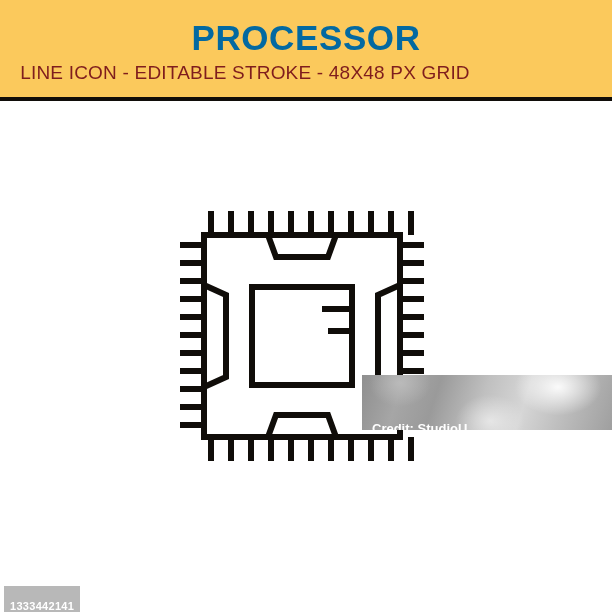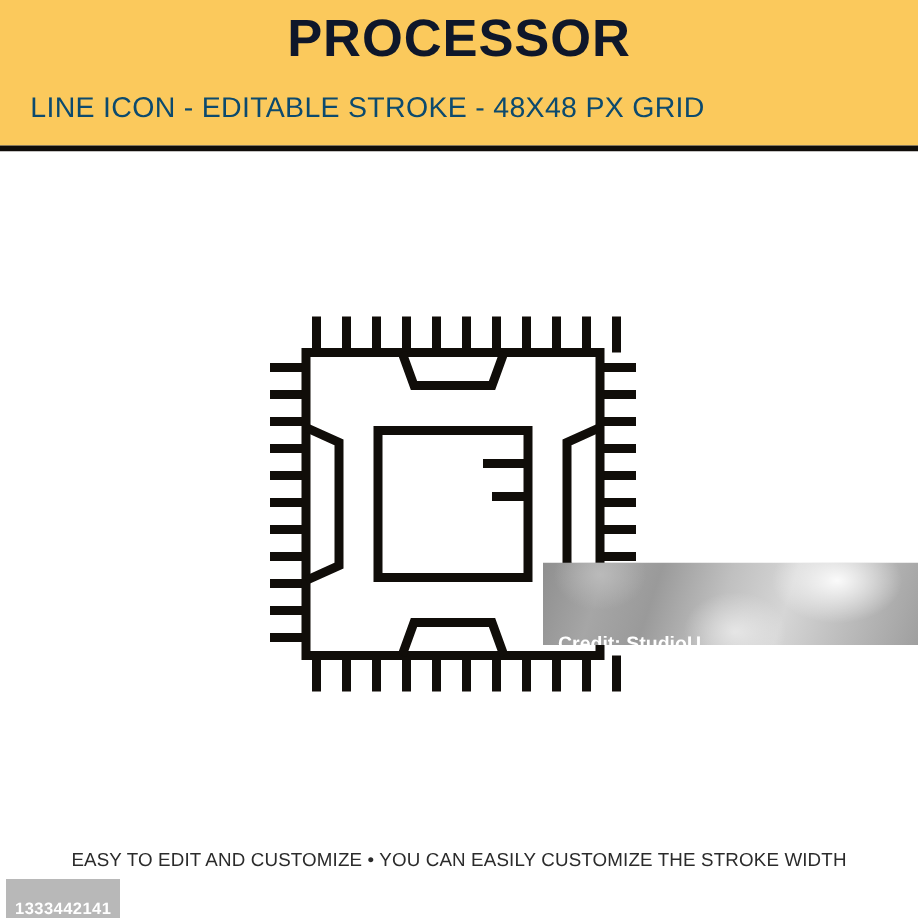--- a/index.html
+++ b/index.html
@@ -32,43 +32,43 @@
     top: 0;
     width: 612px;
     height: 97px;
     background: #fbc95c;
     box-sizing: border-box;
   }
 
   #header-title {
     position: absolute;
     left: 0;
-    top: 8px;
+    top: 20px;
     width: 612px;
     text-align: center;
     font-family: "Liberation Sans", sans-serif;
     font-size: 35px;
     font-weight: bold;
     letter-spacing: 0.6px;
-    color: #0f172a;
+    color: #0369a1;
     line-height: 36px;
     white-space: nowrap;
   }
 
   #header-subtitle {
     position: absolute;
     left: 0;
     top: 62px;
     width: 490px;
     text-align: center;
     font-family: "Liberation Sans", sans-serif;
     font-size: 19px;
     font-weight: normal;
     letter-spacing: 0.2px;
-    color: #0c4a6e;
+    color: #7f1d1d;
     line-height: 22px;
     white-space: nowrap;
   }
 
   #header-rule {
     position: absolute;
     left: 0;
     top: 97px;
     width: 612px;
     height: 4px;
@@ -254,21 +254,20 @@
         <path d="M 224 80 L 202 90 L 202 172 L 224 182"></path>
 
         <rect x="76" y="82" width="100" height="98"></rect>
         <line x1="176" y1="104" x2="146" y2="104"></line>
         <line x1="176" y1="126" x2="152" y2="126"></line>
       </g>
     </svg>
 
   </div>
 
-  <div id="footer-caption">EASY TO EDIT AND CUSTOMIZE  • YOU CAN EASILY CUSTOMIZE THE STROKE WIDTH</div>
 
   <div id="watermark">
     <div id="watermark-photo"></div>
     <div id="watermark-credit">Credit: StudioU</div>
   </div>
 
   <div id="asset-id">1333442141</div>
 
 </div>
 

